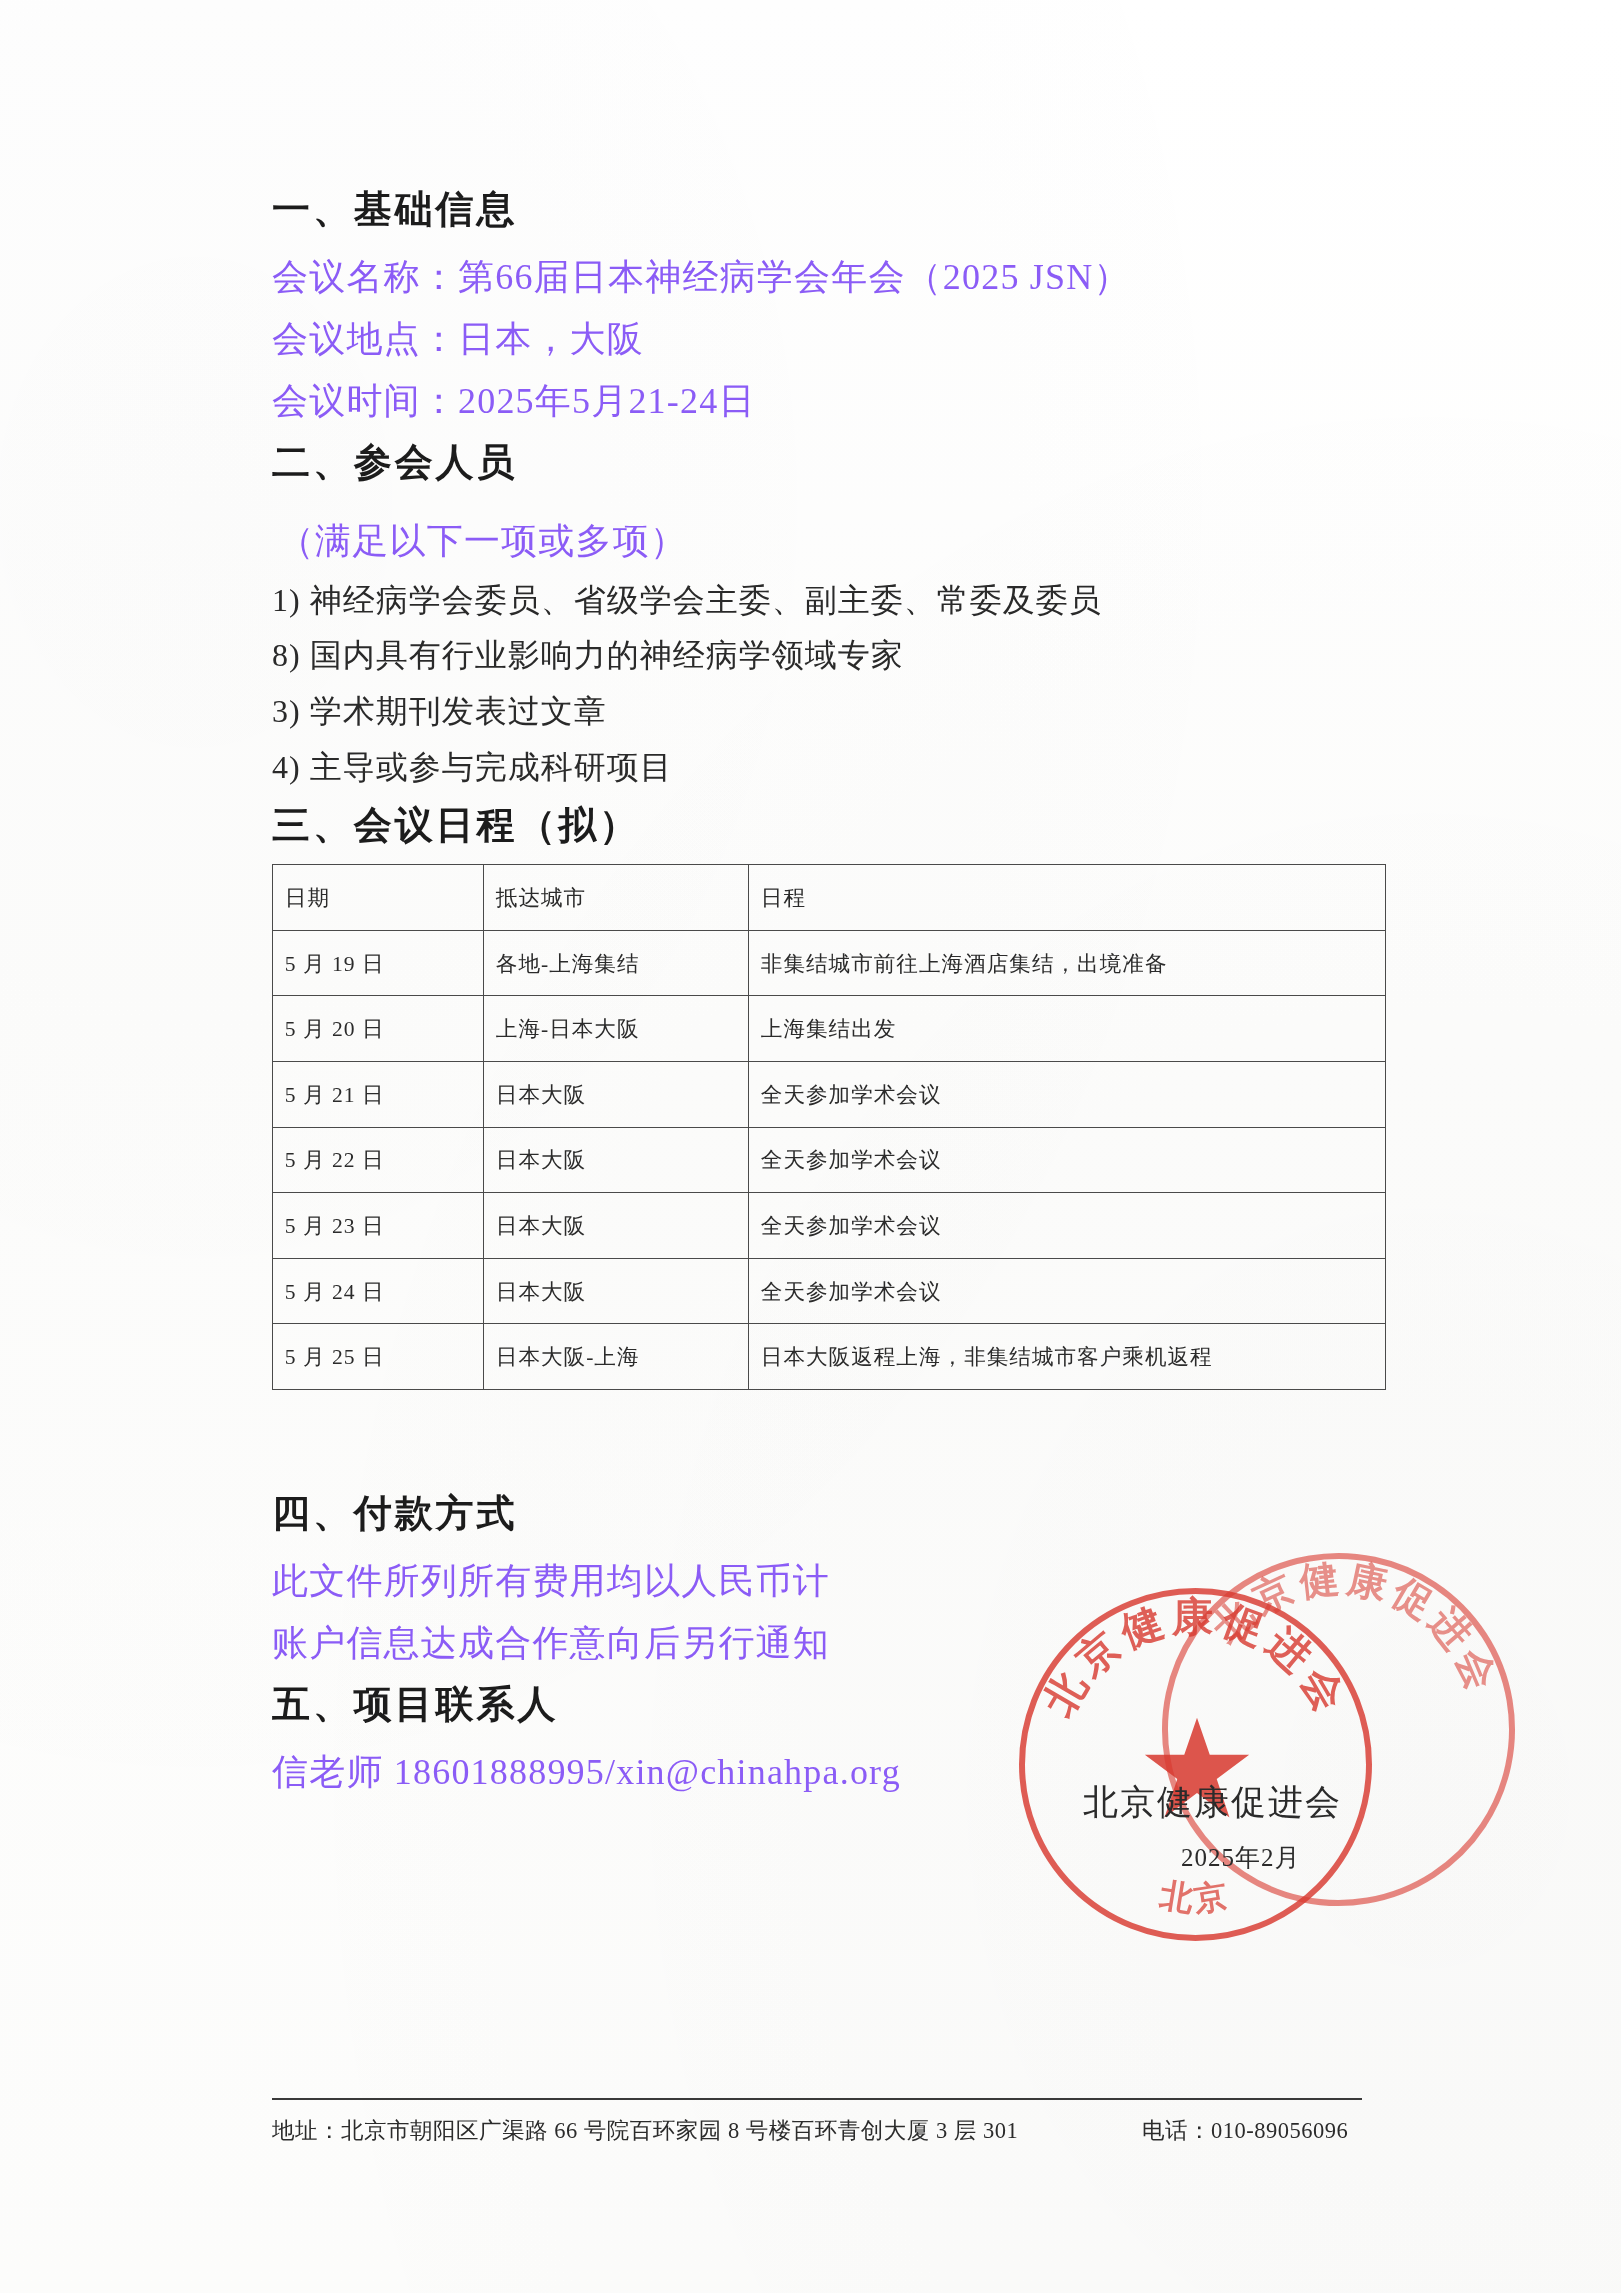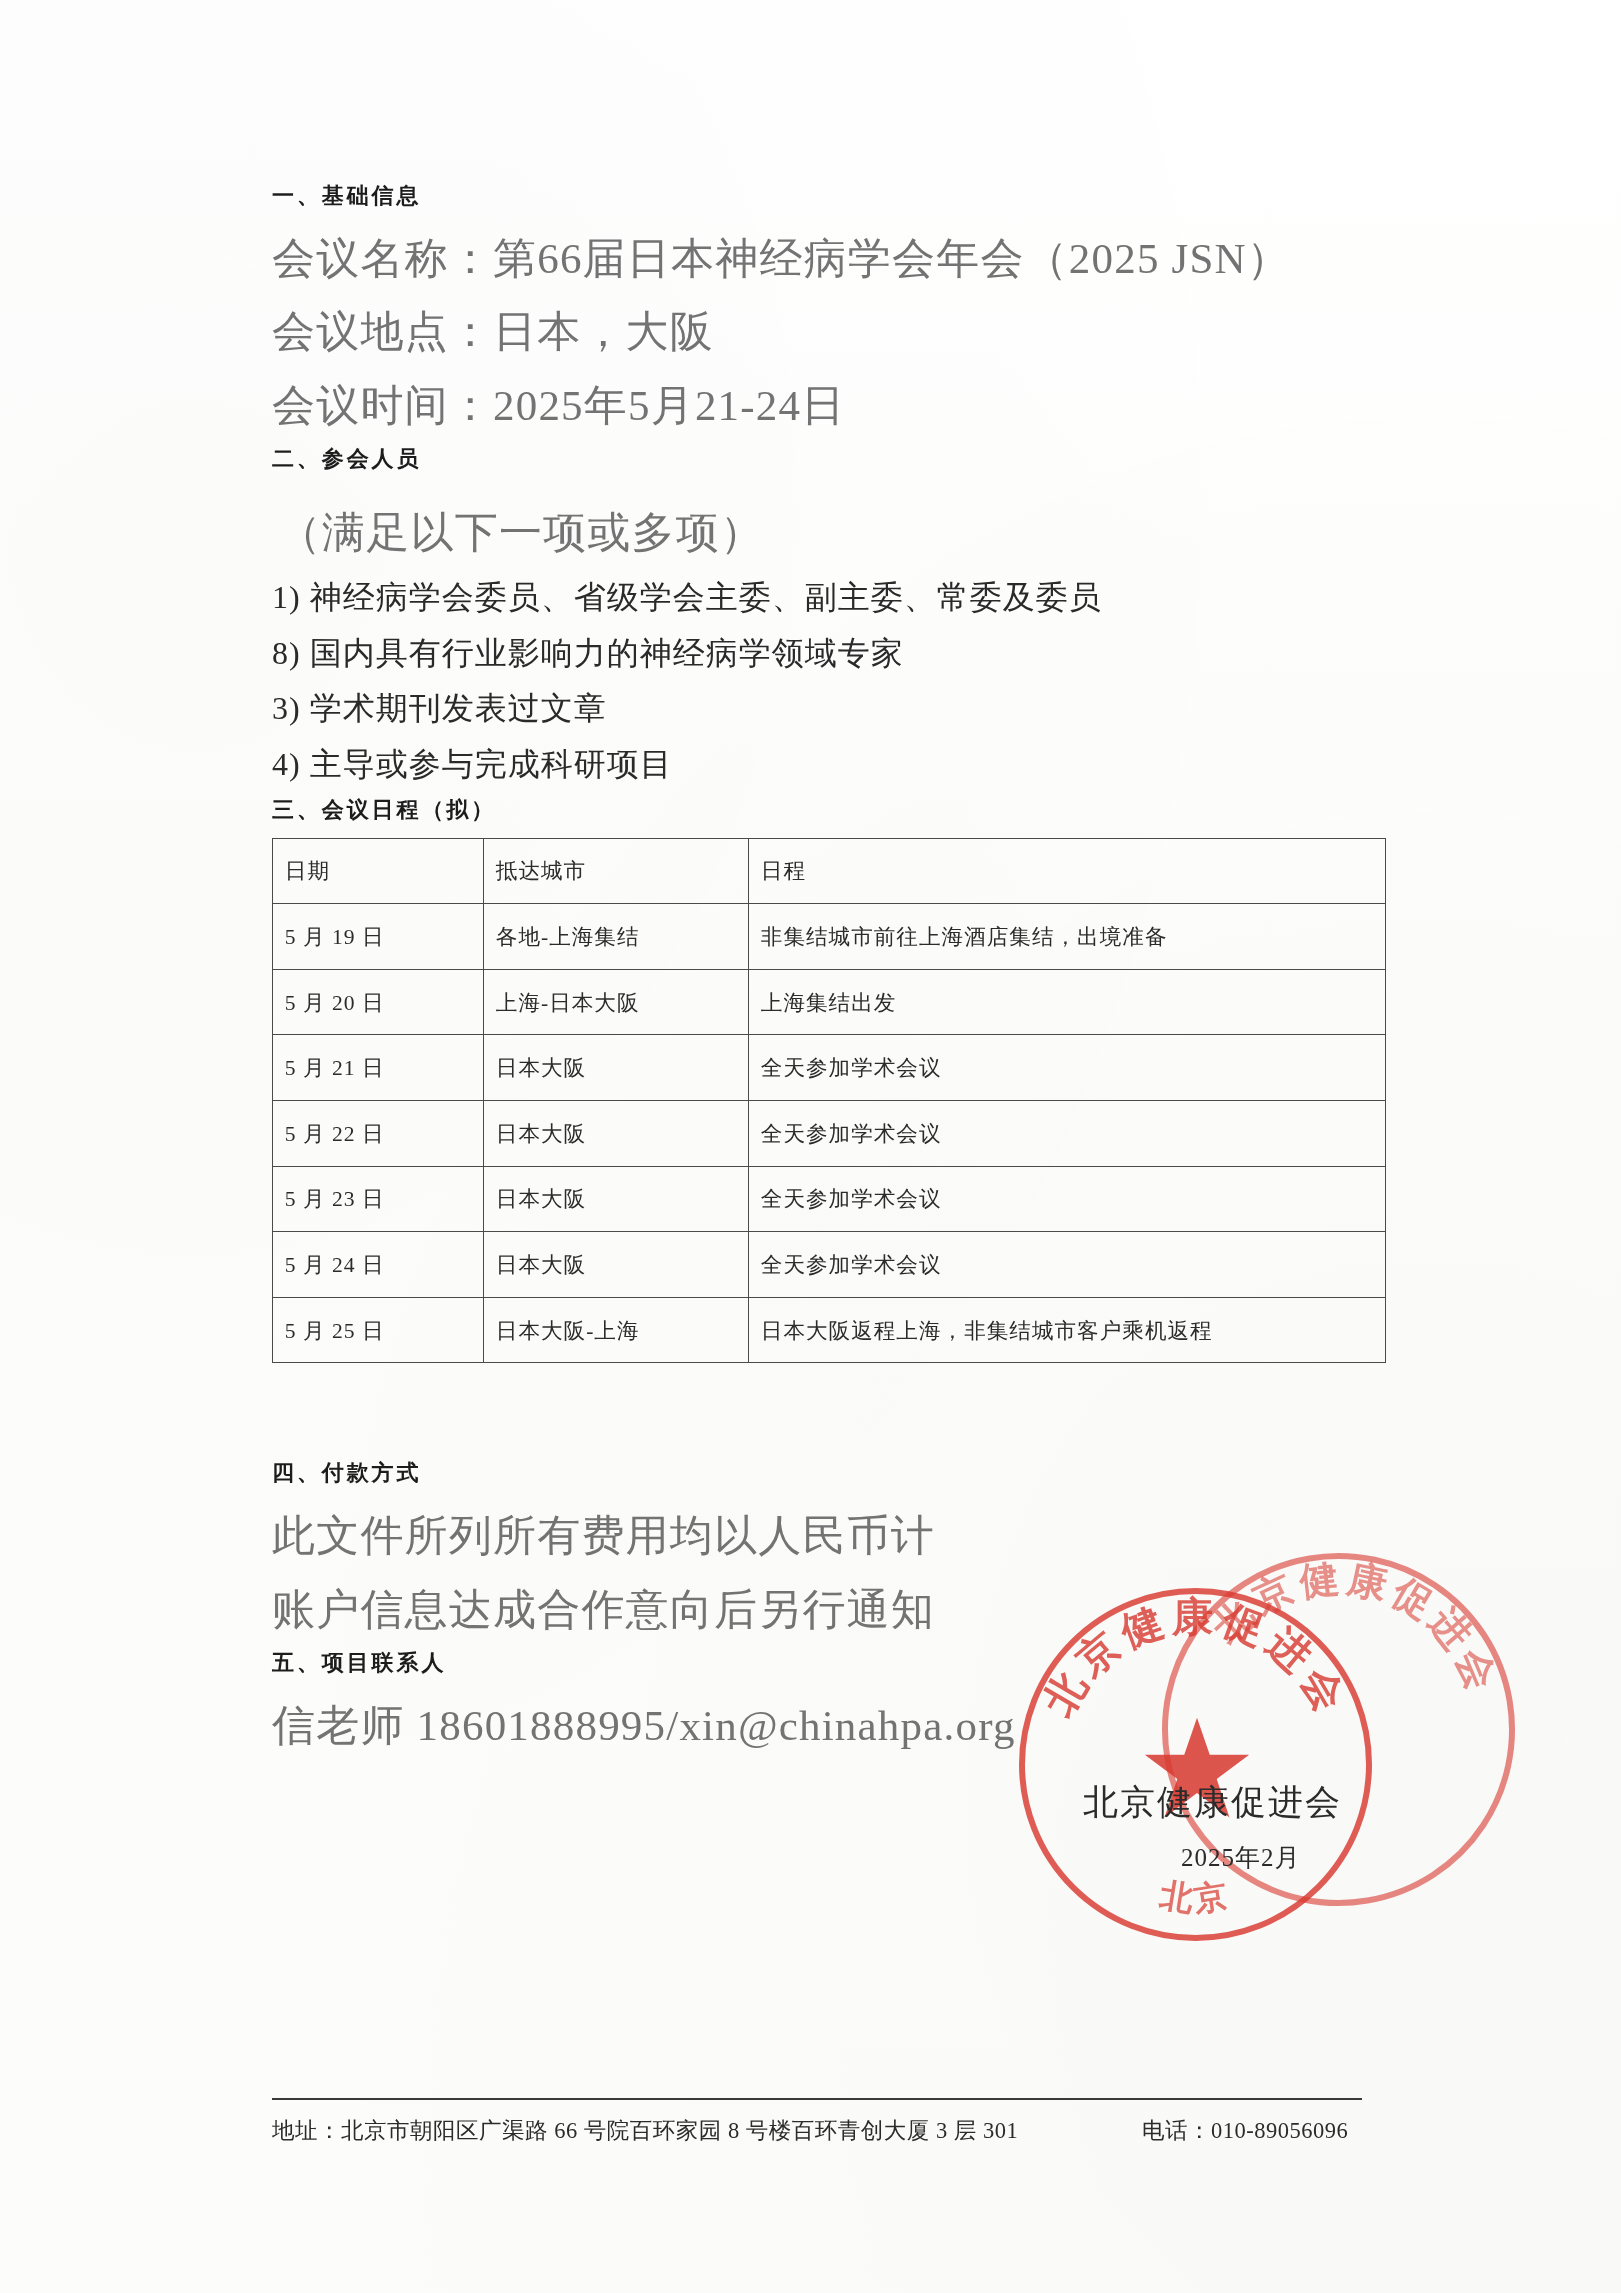--- a/index.html
+++ b/index.html
@@ -26,35 +26,35 @@
       linear-gradient(180deg, #ffffff 0%, #fdfdfc 45%, #fcfcfb 100%);
     pointer-events: none;
   }
   .content {
     position: absolute;
     left: 272px;
     top: 181px;
     width: 1108px;
   }
   h2.sec {
-    font-family: Liberation Mono, monospace;
+    font-family: Liberation Sans, sans-serif;
     font-weight: 700;
-    font-size: 22px;
+    font-size: 38px;
     letter-spacing: 2.9px;
     margin: 0 0 9.8px 0;
     color: #1c1c1c;
     line-height: 1.5;
   }
   .sec-gap { margin-top: 29px; }
   p.line {
-    font-size: 43px;
+    font-size: 36px;
     line-height: 1.62;
     margin: 0 0 3.9px 0;
     letter-spacing: 1.2px;
-    color: #737373;
+    color: #8b5cf6;
   }
   p.indent { padding-left: 5.9px; margin-top: 21px; }
   .listitem {
     font-size: 32px;
     line-height: 1.62;
     margin: 0 0 3.9px 0;
     letter-spacing: 1px;
     color: #2a2a2a;
   }
 

